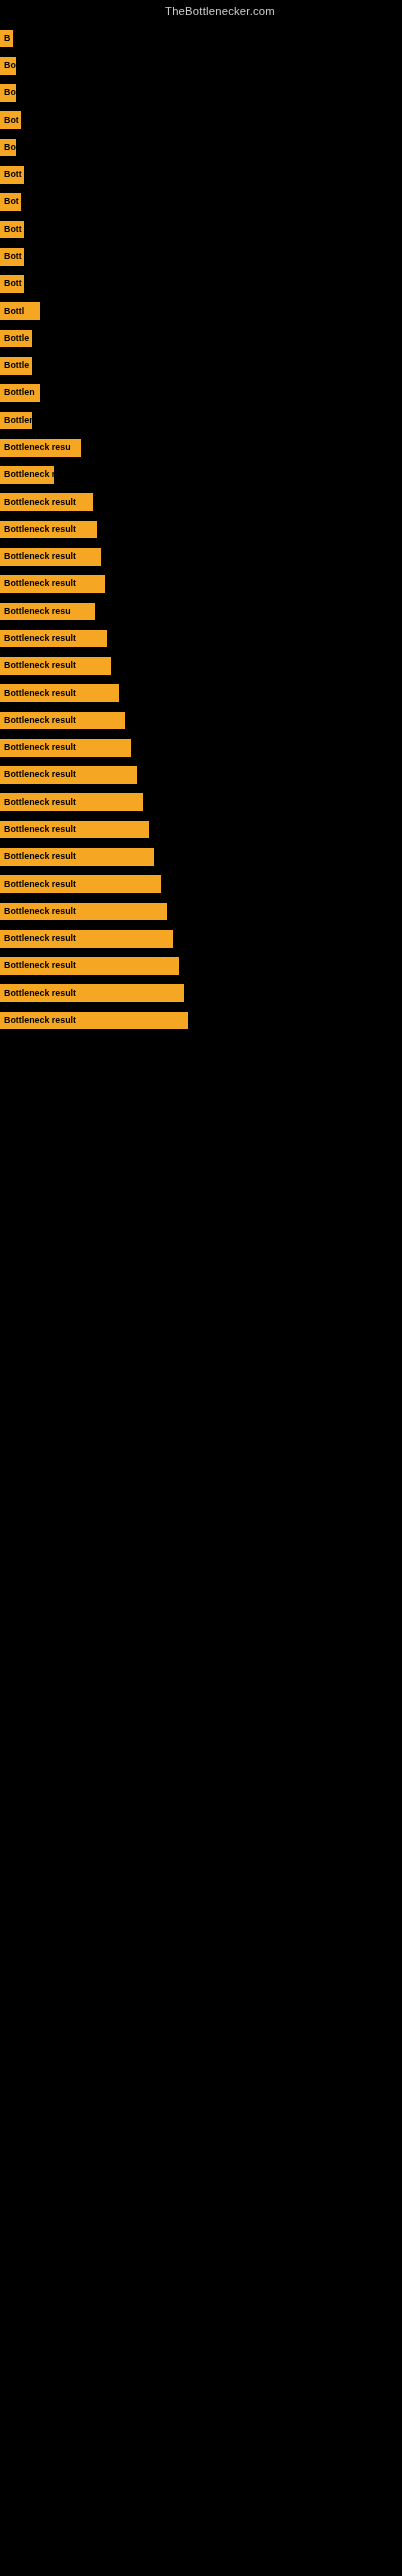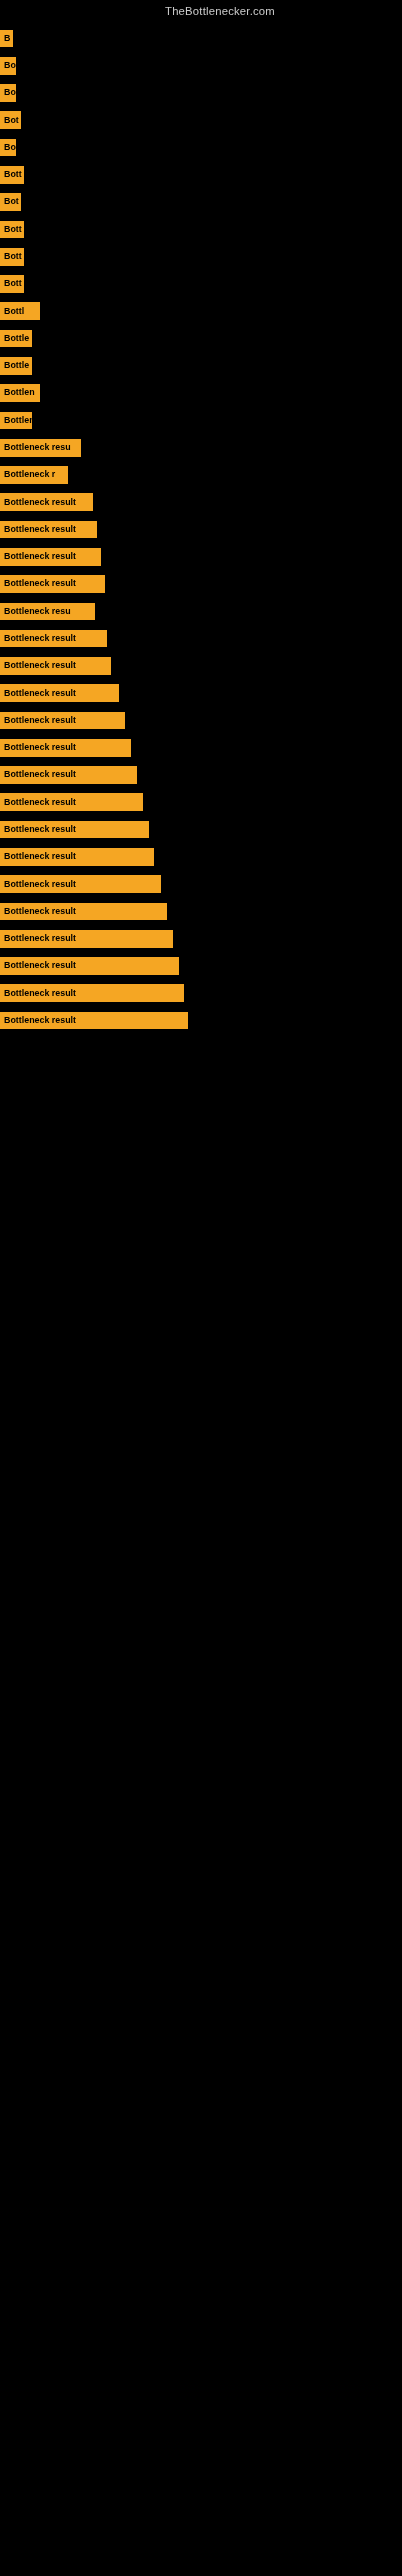--- a/index.html
+++ b/index.html
@@ -89,21 +89,21 @@
     <div class="row">
       <div class="label-box" style="width: 40px;">Bottlen</div>
     </div>
     <div class="row">
       <div class="label-box" style="width: 32px;">Bottleneck</div>
     </div>
     <div class="row">
       <div class="label-box" style="width: 81px;">Bottleneck resu</div>
     </div>
     <div class="row">
-      <div class="label-box" style="width: 68px;">Bottleneck r</div>
+      <div class="label-box" style="width: 54px;">Bottleneck r</div>
     </div>
     <div class="row">
       <div class="label-box" style="width: 93px;">Bottleneck result</div>
     </div>
     <div class="row">
       <div class="label-box" style="width: 97px;">Bottleneck result</div>
     </div>
     <div class="row">
       <div class="label-box" style="width: 101px;">Bottleneck result</div>
     </div>

